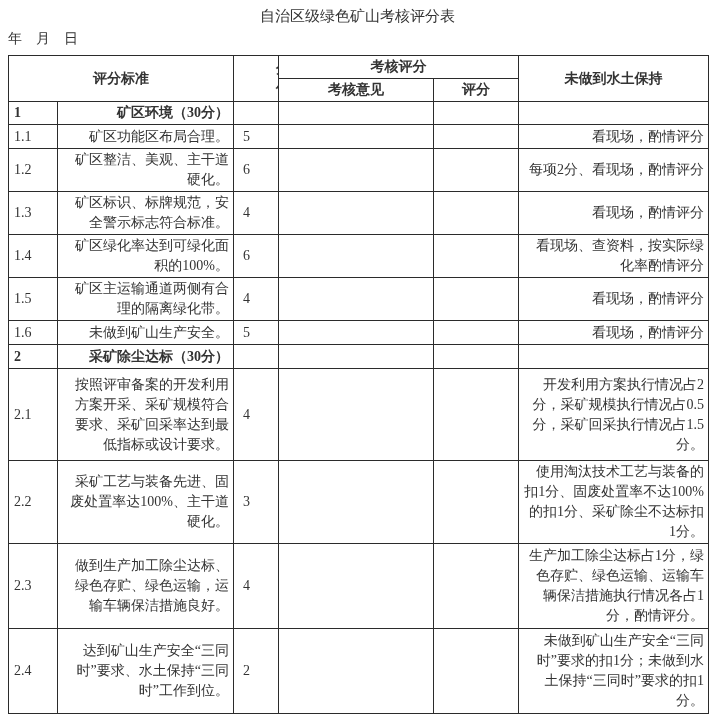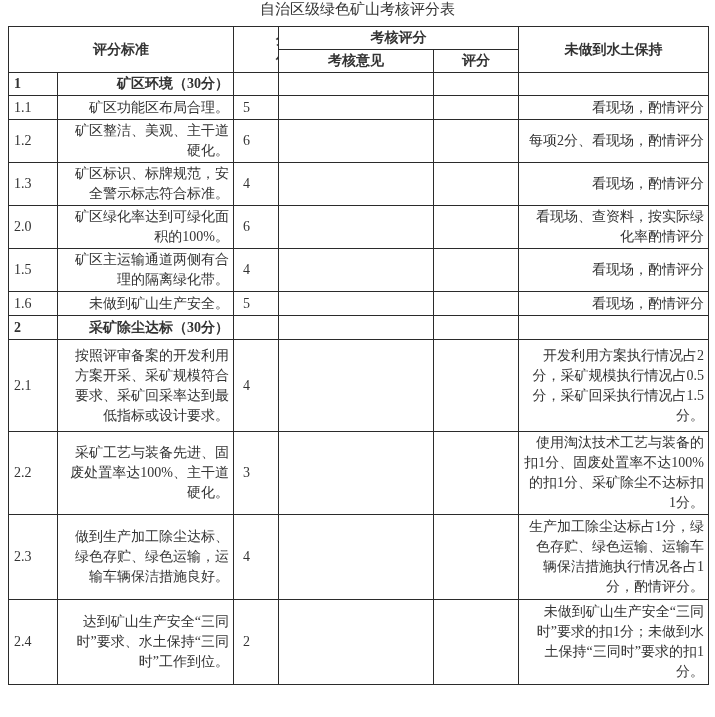--- a/index.html
+++ b/index.html
@@ -2,21 +2,21 @@
 <html><head>
 <meta charset="utf-8">
 <style>
   html,body{margin:0;padding:0;}
   body{
     width:715px;height:717px;overflow:hidden;background:#ffffff;
     font-family:"Liberation Serif","DejaVu Serif",serif;
     color:#333333;
   }
   .page-title{
-    text-align:center;font-size:15px;line-height:18px;padding-top:0;
+    text-align:center;font-size:15px;line-height:18px;padding-top:7px;
   }
   .meta-row{
     display:flex;justify-content:space-between;
     padding:6px 65px 0 8px;font-size:14px;line-height:17px;
   }
   .date-line{
     padding:5px 0 0 8px;font-size:14px;line-height:17px;
   }
   table.score-table{
     border-collapse:collapse;table-layout:fixed;
@@ -40,20 +40,21 @@
   tr.h40{height:40px;}
   tr.h92{height:92px;}
   tr.h82{height:82px;}
   tr.h85{height:85px;}
 </style>
 </head>
 <body>
 
 <div>
   <div class="page-title">自治区级绿色矿山考核评分表</div>
+  <div class="date-line">年　月　日</div>
 
   <table class="score-table">
     <colgroup>
       <col style="width:49px">
         <col style="width:176px">
         <col style="width:45px">
       <col style="width:155px">
         <col style="width:85px">
         <col style="width:190px">
     </colgroup>
@@ -96,21 +97,21 @@
       </tr>
       <tr class="h40">
         <td class="num">1.3</td>
         <td class="crit">矿区标识、标牌规范，安全警示标志符合标准。</td>
         <td class="val">4</td>
         <td class="op"></td>
         <td class="sc"></td>
         <td class="ref">看现场，酌情评分</td>
       </tr>
       <tr class="h40">
-        <td class="num">2.0</td>
+        <td class="num">1.4</td>
         <td class="crit">矿区绿化率达到可绿化面积的100%。</td>
         <td class="val">6</td>
         <td class="op"></td>
         <td class="sc"></td>
         <td class="ref">看现场、查资料，按实际绿化率酌情评分</td>
       </tr>
       <tr class="h40">
         <td class="num">1.5</td>
         <td class="crit">矿区主运输通道两侧有合理的隔离绿化带。</td>
         <td class="val">4</td>

